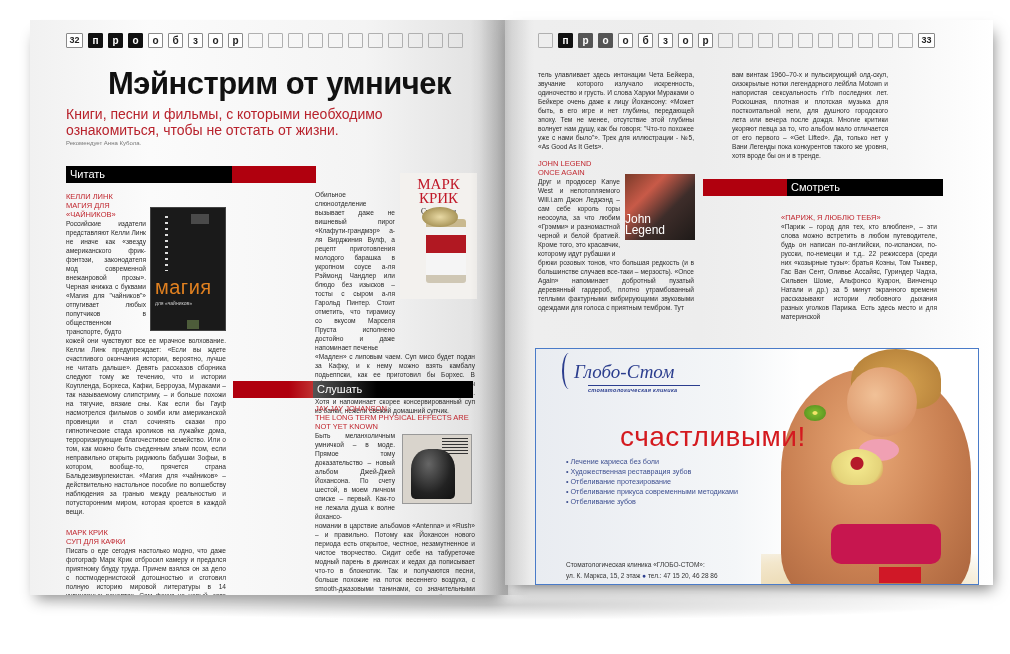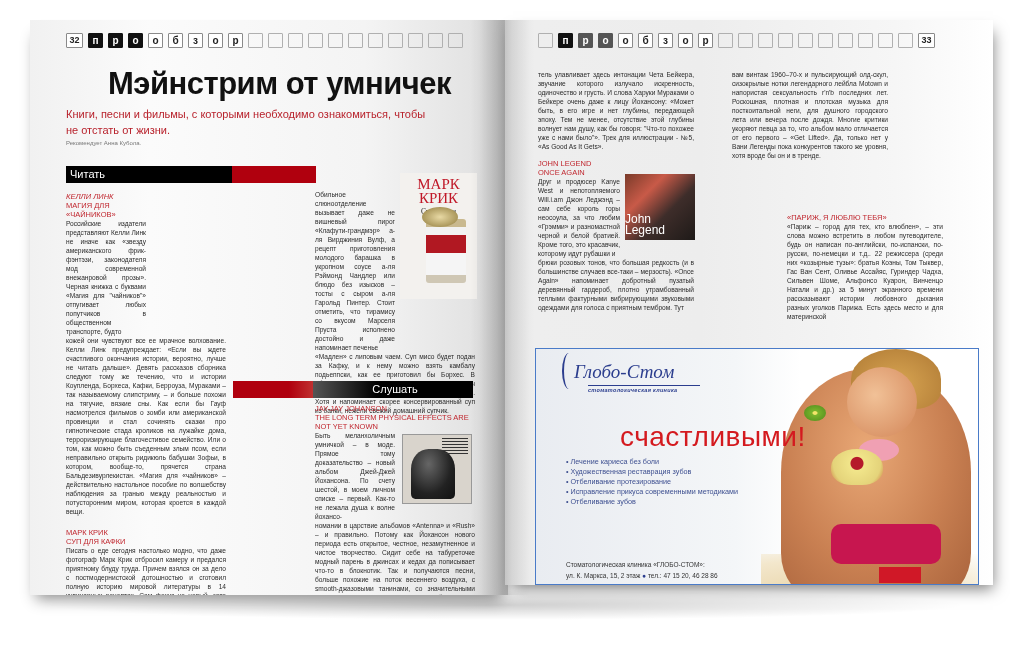--- a/index.html
+++ b/index.html
@@ -35,21 +35,21 @@
     width: 15px; height: 15px; border: 1px solid #8a8a8a; border-radius: 1px;
     font-size: 10px; font-weight: bold; line-height: 13px; text-align: center;
     color: #222; background: #fff; font-family: "Liberation Sans", sans-serif;
   }
   .box.dark { background: #111; color: #fff; border-color: #111; }
   .box.mid { background: #555; color: #fff; border-color: #555; }
   .box.empty { border-color: #b0b0b0; background: transparent; }
   .box.num { font-size: 9px; width: 17px; }
 
   .title { position: absolute; left: 36px; top: 46px; font-size: 31px; font-weight: bold; color: #111; letter-spacing: -0.5px; margin-left: 42px; }
-  .subtitle { position: absolute; left: 36px; top: 86px; width: 360px; font-size: 11px; line-height: 16px; color: #b8222c; }
+  .subtitle { position: absolute; left: 36px; top: 86px; width: 360px; font-size: 14px; line-height: 16px; color: #b8222c; }
   .byline { position: absolute; left: 36px; top: 120px; font-size: 6px; color: #777; }
 
   .section-bar { position: absolute; height: 17px; display: flex; }
   .section-bar .black { background: #000; color: #fff; font-size: 11px; line-height: 17px; padding-left: 4px; }
   .section-bar .red { background: #b0000e; }
 
   .head-red { font-size: 7.5px; color: #c0262e; text-transform: uppercase; line-height: 9px; }
   .body-text { font-size: 6.6px; line-height: 9px; color: #2b2b2b; text-align: justify; }
 
   .col { position: absolute; }
@@ -138,46 +138,53 @@
     <div class="title">Мэйнстрим от умничек</div>
     <div class="subtitle">Книги, песни и фильмы, с которыми необходимо ознакомиться, чтобы не отстать от жизни.</div>
     <div class="byline">Рекомендует Анна Кубола.</div>
 
     <div class="section-bar" style="left:36px; top:146px; width:250px;border-radius:7px;">
       <div class="black" style="width:166px;">Читать</div>
       <div class="red" style="width:84px;"></div>
     </div>
 
     <div class="col" style="left:36px; top:172px; width:160px;">
-      <div class="head-red" style="width:82px;font-style:italic;">Келли Линк</div>
+      <div class="head-red" style="width:82px;">Келли Линк</div>
       <div class="head-red" style="width:82px;">Магия для «чайников»</div>
       <div class="body-text" style="width:80px;">Российские издатели представляют Келли Линк не иначе как «звезду американского фрик-фэнтэзи, законодателя мод современной внежанровой прозы». Черная книжка с буквами «Магия для "чайников"» отпугивает любых попутчиков в общественном транспорте, будто</div>
       <div class="body-text" style="width:160px;">кожей они чувствуют все ее мрачное волхование. Келли Линк предупреждает: «Если вы ждете счастливого окончания истории, вероятно, лучше не читать дальше». Девять рассказов сборника следуют тому же течению, что и истории Коупленда, Борхеса, Кафки, Берроуза, Мураками – так называемому слипстриму, – и больше похожи на тягучие, вязкие сны. Как если бы Гауф насмотрелся фильмов о зомби или американской провинции и стал сочинять сказки про гипнотические стада кроликов на лужайке дома, терроризирующие благочестивое семейство. Или о том, как можно быть съеденным злым псом, если неправильно открыть ридикюль бабушки Зофьи, в котором, вообще-то, прячется страна Бальдезивурлекистан. «Магия для «чайников» – действительно настольное пособие по волшебству наблюдения за гранью между реальностью и потусторонним миром, которая кроется в каждой вещи.</div>
       <div style="height:12px;"></div>
       <div class="head-red">Марк Крик</div>
       <div class="head-red">Суп для Кафки</div>
       <div class="body-text">Писать о еде сегодня настолько модно, что даже фотограф Марк Крик отбросил камеру и предался приятному блуду труда. Причем взялся он за дело с постмодернистской дотошностью и сготовил полную историю мировой литературы в 14 кулинарных рецептах. Сам фокус не новый, зато приятный. В этой жизни одни из главных удовольствий – вкусно отобедать и вкусно почитать, и чтобы при этом никто не отвлекал на всякие мелочи.</div>
     </div>
 
+    <div class="img book-magic" style="left:120px; top:187px; width:76px; height:124px;">
+      <div class="dots"></div>
+      <div class="label"></div>
+      <div class="magic-word">магия</div>
+      <div class="magic-sub">для «чайников»</div>
+      <div class="foot"></div>
+    </div>
 
     <div class="col" style="left:285px; top:170px; width:160px;">
       <div class="body-text" style="width:80px;">Обильное слюноотделение вызывает даже не вишневый пирог «Клафути-грандмэр» а-ля Вирджиния Вулф, а рецепт приготовления молодого барашка в укропном соусе а-ля Рэймонд Чандлер или блюдо без изысков – тосты с сыром а-ля Гарольд Пинтер. Стоит отметить, что тирамису со вкусом Марселя Пруста исполнено достойно и даже напоминает печенье</div>
       <div class="body-text" style="width:160px;">«Мадлен» с липовым чаем. Суп мисо будет подан за Кафку, и к нему можно взять камбалу подьеппски, как ее приготовил бы Борхес. В общем, полезная книжка: и рецепты приготовибельны, и стилизация вполне удачная. Хотя и напоминает скорее консервированный суп из банки, нежели свежий домашний супчик.</div>
     </div>
 
     <div class="img book-krik" style="left:370px; top:153px; width:77px; height:126px;">
       <div class="krik-title">МАРК КРИК</div>
       <div class="krik-sub">Суп Кафки</div>
       <div class="can"></div>
       <div class="can-top"></div>
     </div>
 
     <div class="section-bar" style="left:203px; top:361px; width:240px;">
       <div class="red" style="width:80px; background:linear-gradient(to right,#b0000e,#b0000e 70%,#c03030);"></div>
-      <div class="black" style="width:160px; background:linear-gradient(to right,#555,#000 40%);text-align:center;">Слушать</div>
+      <div class="black" style="width:160px; background:linear-gradient(to right,#555,#000 40%);">Слушать</div>
     </div>
 
     <div class="col" style="left:285px; top:384px; width:160px;">
       <div class="head-red">Jay-Jay Johanson</div>
       <div class="head-red">The Long Term Physical Effects Are Not Yet Known</div>
       <div class="body-text" style="width:80px;">Быть меланхоличным умничкой – в моде. Прямое тому доказательство – новый альбом Джей-Джей Йохансона. По счету шестой, в моем личном списке – первый. Как-то не лежала душа к волне йохансо-</div>
       <div class="body-text" style="width:160px;">номании в царствие альбомов «Antenna» и «Rush» – и правильно. Потому как Йохансон нового периода есть открытое, честное, незамутненное и чистое творчество. Сидит себе на табуреточке модный парень в джинсах и кедах да пописывает что-то в блокнотик. Так и получаются песни, больше похожие на поток весеннего воздуха, с smooth-джазовыми танинами, со значительными поклонами трип-хопу. Более изощренный слуша-</div>
     </div>
 
     <div class="img album-jay" style="left:372px; top:414px; width:70px; height:70px;">
@@ -220,22 +227,26 @@
     </div>
 
     <div class="img album-legend" style="left:120px; top:154px; width:70px; height:66px;">
       <div class="name">John Legend</div>
     </div>
 
     <div class="col" style="left:227px; top:50px; width:156px;">
       <div class="body-text">вам винтаж 1960–70-х и пульсирующий олд-скул, сизокрылые нотки легендарного лейбла Motown и напористая сексуальность r'n'b последних лет. Роскошная, плотная и плотская музыка для посткоитальной неги, для душного городского лета или вечера после дождя. Многие критики укоряют певца за то, что альбом мало отличается от его первого – «Get Lifted». Да, только нет у Вани Легенды пока конкурентов такого же уровня, хотя вроде бы он и в тренде.</div>
     </div>
 
-
-    <div class="col" style="left:282px; top:193px; width:156px;">
+    <div class="section-bar" style="left:198px; top:159px; width:240px;">
+      <div class="red" style="width:84px;"></div>
+      <div class="black" style="width:156px;">Смотреть</div>
+    </div>
+
+    <div class="col" style="left:276px; top:193px; width:156px;">
       <div class="head-red">«Париж, я люблю тебя»</div>
       <div class="body-text">«Париж – город для тех, кто влюблен», – эти слова можно встретить в любом путеводителе, будь он написан по-английски, по-испански, по-русски, по-немецки и т.д.. 22 режиссера (среди них «козырные тузы»: братья Коэны, Том Тыквер, Гас Ван Сент, Оливье Ассайяс, Гуриндер Чадха, Сильвен Шоме, Альфонсо Куарон, Винченцо Натали и др.) за 5 минут экранного времени рассказывают истории любовного дыхания разных уголков Парижа. Есть здесь место и для материнской</div>
     </div>
   </div>
 
   <div class="spine-shadow"></div>
 
   <div class="ad">
     <div class="ad-photo">
       <div class="rug"></div>
@@ -249,21 +260,21 @@
       <div class="bow"></div>
     </div>
     <div class="ad-swirl"></div>
     <div class="ad-logo">Глобо-Стом</div>
     <div class="ad-logo-sub">стоматологическая клиника</div>
     <div class="ad-headline2">счастливыми!</div>
     <ul class="ad-list">
       <li><span class="bul">• </span><span>Лечение кариеса без боли</span></li>
       <li><span class="bul">• </span><span>Художественная реставрация зубов</span></li>
       <li><span class="bul">• </span><span>Отбеливание протезирование</span></li>
-      <li><span class="bul">• </span><span>Исправление прикуса современными методиками</span></li>
+      <li><span class="bul">• </span><span>Отбеливание прикуса современными методиками</span></li>
       <li><span class="bul">• </span><span>Отбеливание зубов</span></li>
     </ul>
     <div class="ad-foot1">Стоматологическая клиника «ГЛОБО-СТОМ»:</div>
     <div class="ad-foot2">
       <span>ул. К. Маркса, 15, 2 этаж</span>
       <span class="dot"> ● </span>
       <span>тел.: 47 15 20, 46 28 86</span>
     </div>
   </div>
 </div>

